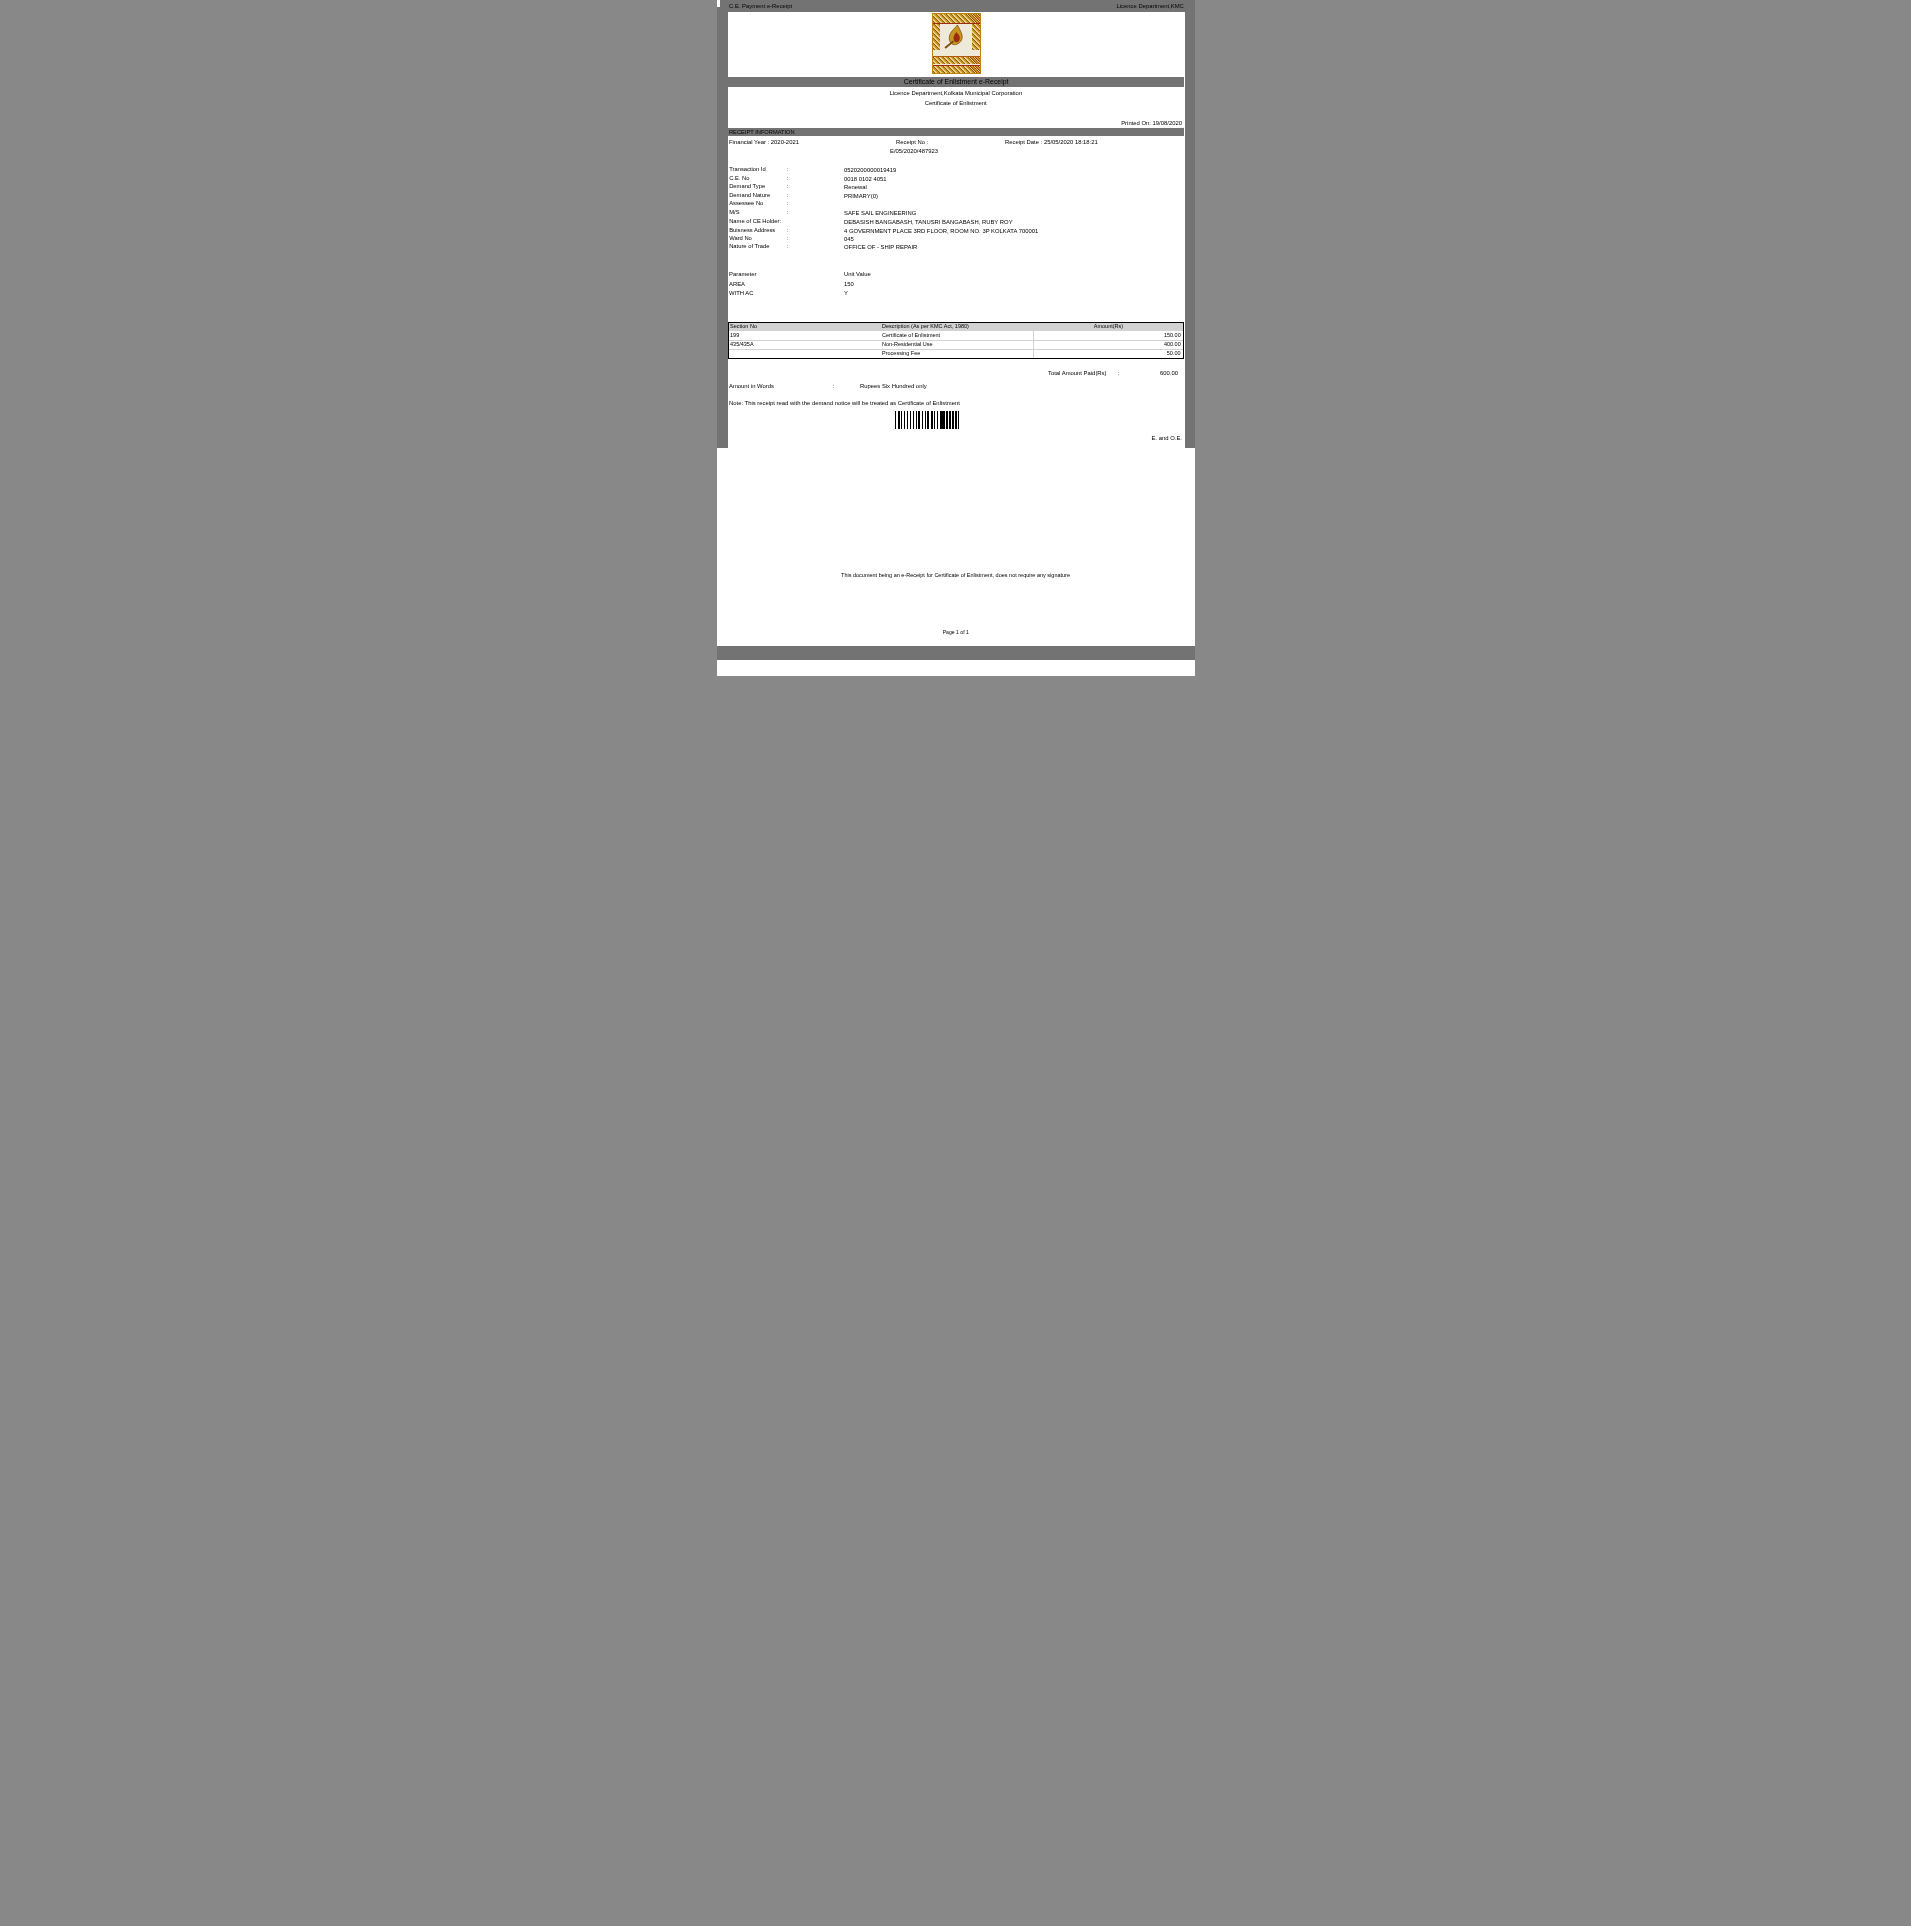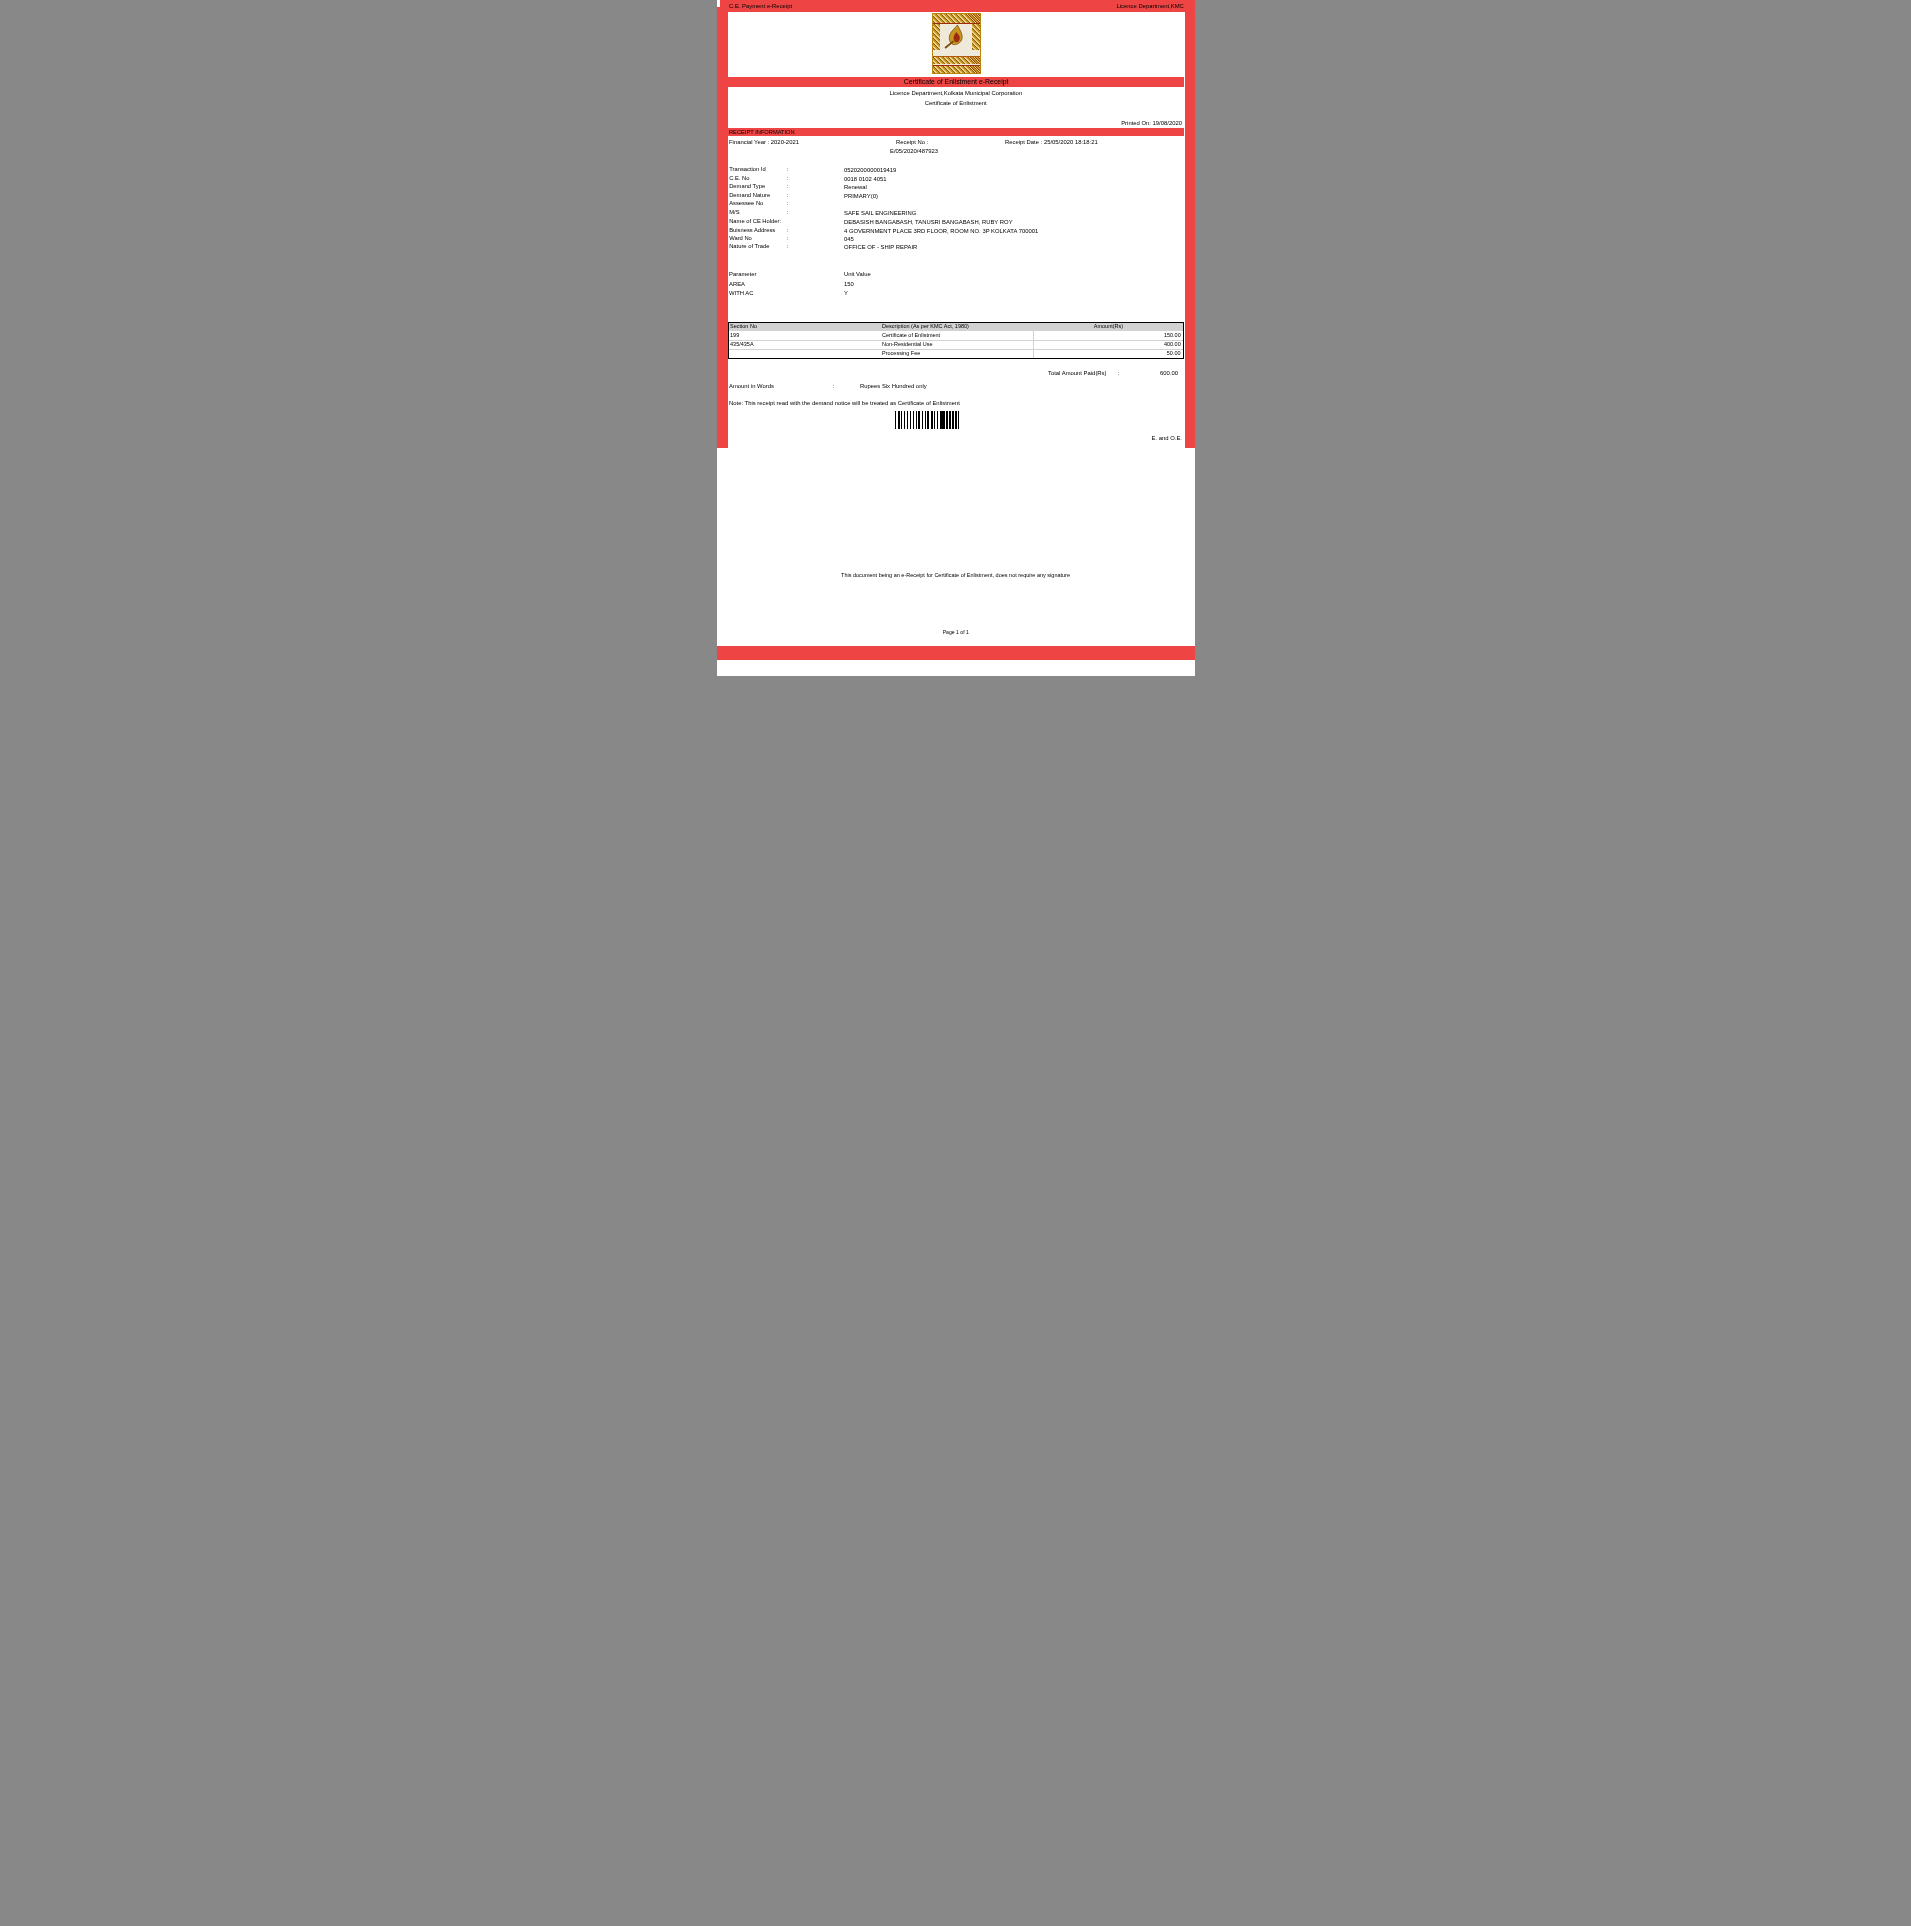--- a/index.html
+++ b/index.html
@@ -3,21 +3,21 @@
 <meta charset="utf-8">
 <style>
   html,body{margin:0;padding:0;background:#888;}
   #stage{
     position:relative;width:478px;height:676px;margin:0 auto;
     background:#ffffff;overflow:hidden;
     font-family:"Liberation Sans","DejaVu Sans",sans-serif;
     color:#000;
   }
   .abs{position:absolute;}
-  .gray{background:#ef4444;}
+  .gray{background:#737373;}
   
   #topbar{left:0;top:0;width:478px;height:11.6px;}
   #notch{left:0;top:0;width:3.5px;height:6.5px;background:#fff;z-index:3;}
   #lmargin{left:0;top:6.5px;width:11.2px;height:441px;}
   #rmargin{left:468px;top:11.6px;width:10px;height:436px;}
   #grayband{left:0;top:646px;width:478px;height:14px;}
   
   .cd{display:inline-block;transform:scaleX(.95);transform-origin:0 50%;white-space:nowrap;}
   .cd-c{transform-origin:50% 50%;}
   .cd-r{transform-origin:100% 50%;}

